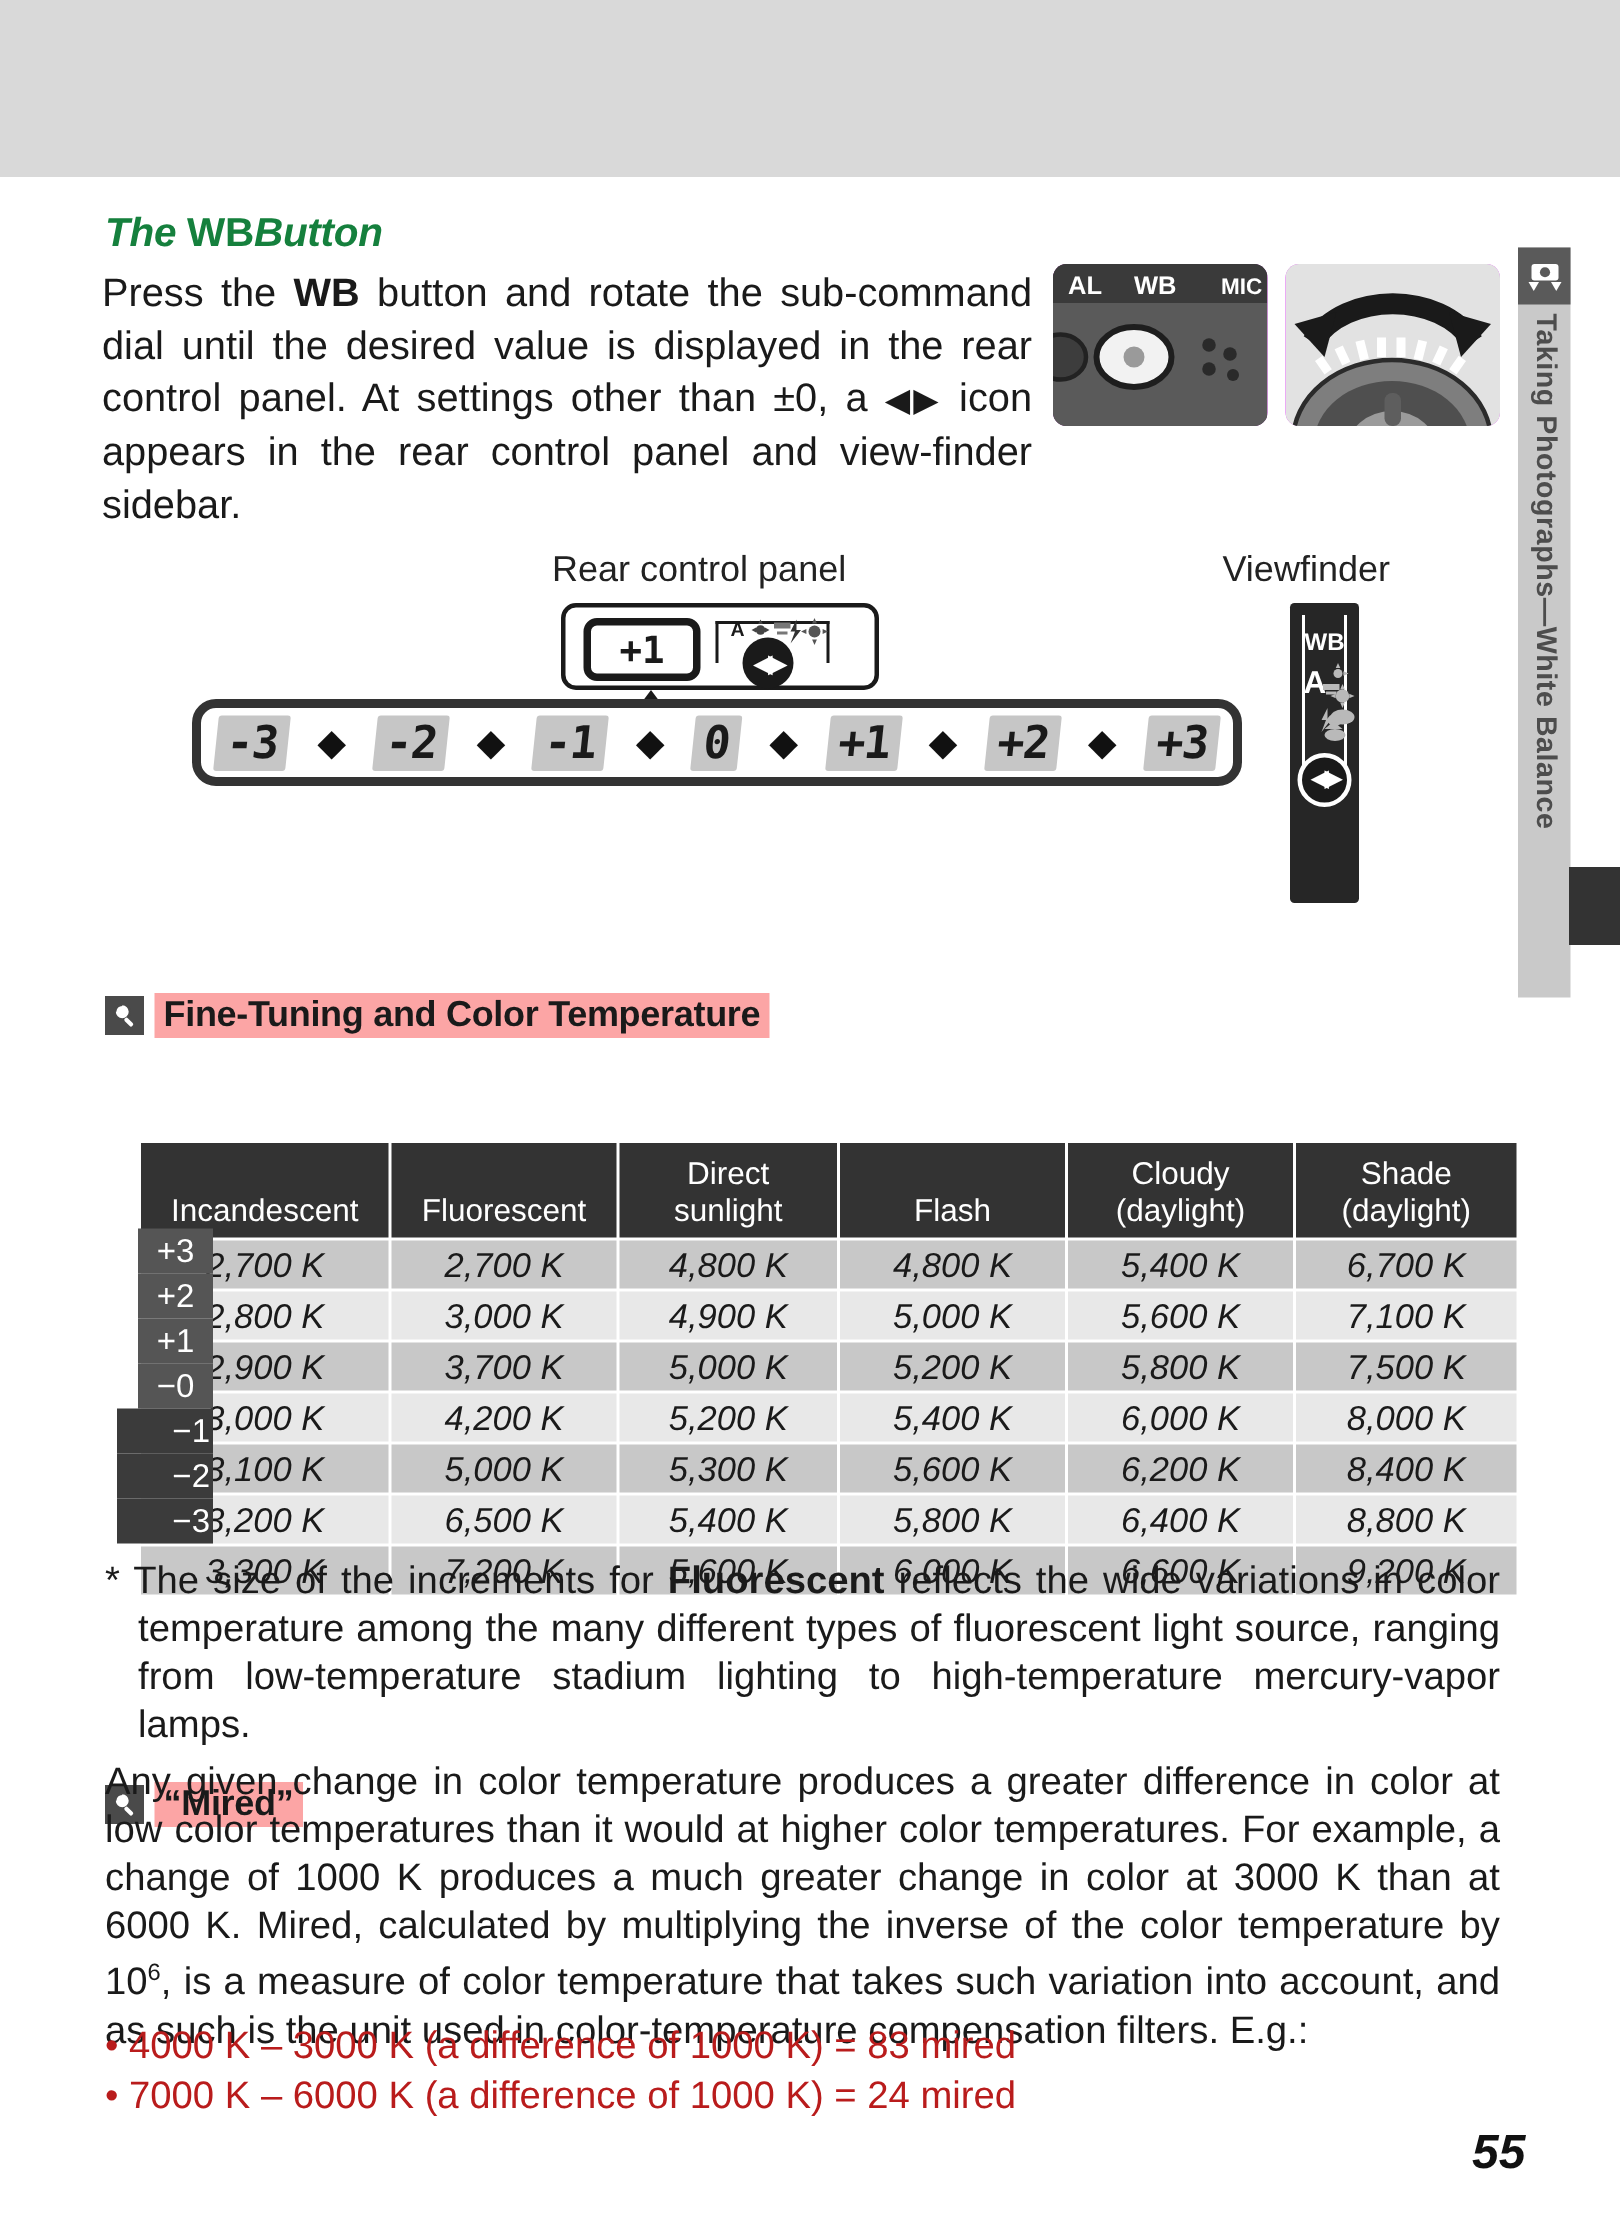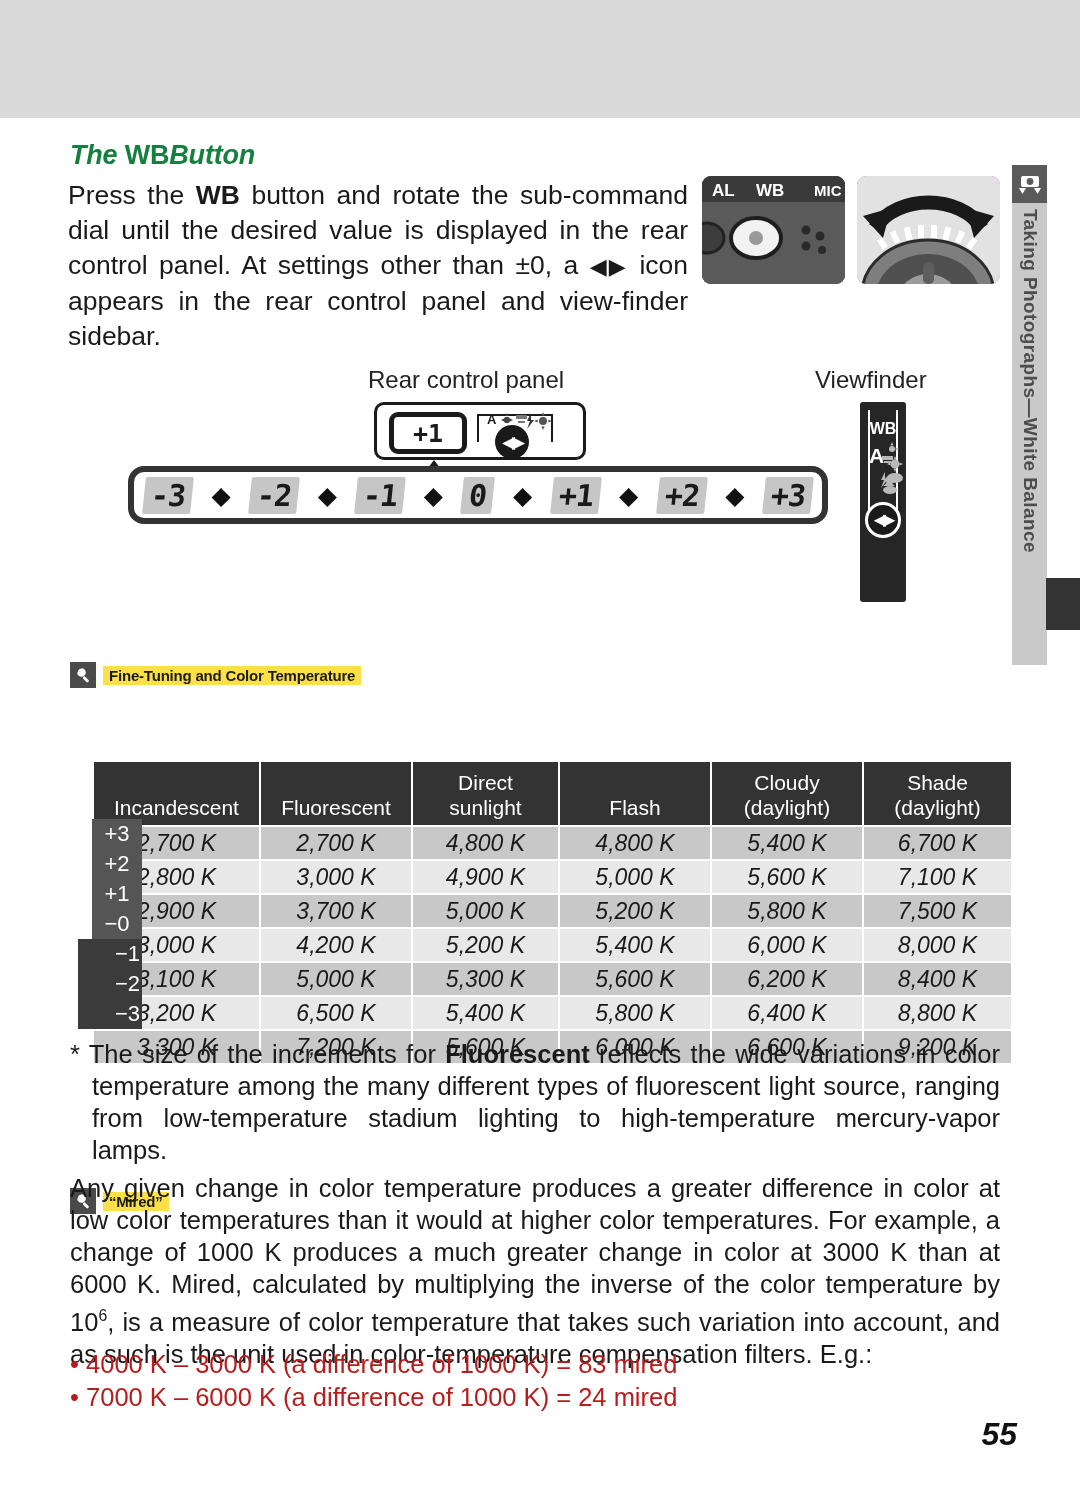--- a/index.html
+++ b/index.html
@@ -124,21 +124,21 @@
 
   
   .note-head{
     position:absolute;display:flex;align-items:center;gap:7px;
   }
   .mag-icon{
     width:26px;height:26px;background:#4a4a4a;
     display:flex;align-items:center;justify-content:center;flex:0 0 auto;
   }
   .note-title{
-    background:#fde047;font-size:15px;font-weight:bold;color:#1a1a1a;
+    background:#fca5a5;font-size:24px;font-weight:bold;color:#1a1a1a;
     padding:1px 6px;letter-spacing:-.2px;
   }
   .note-body{
     position:absolute;font-size:25.5px;line-height:32px;color:#1a1a1a;
     text-align:justify;
   }
   .note-body b{font-weight:bold;}
 
   
   .tbl{position:absolute;left:92px;top:760px;width:907px;}

